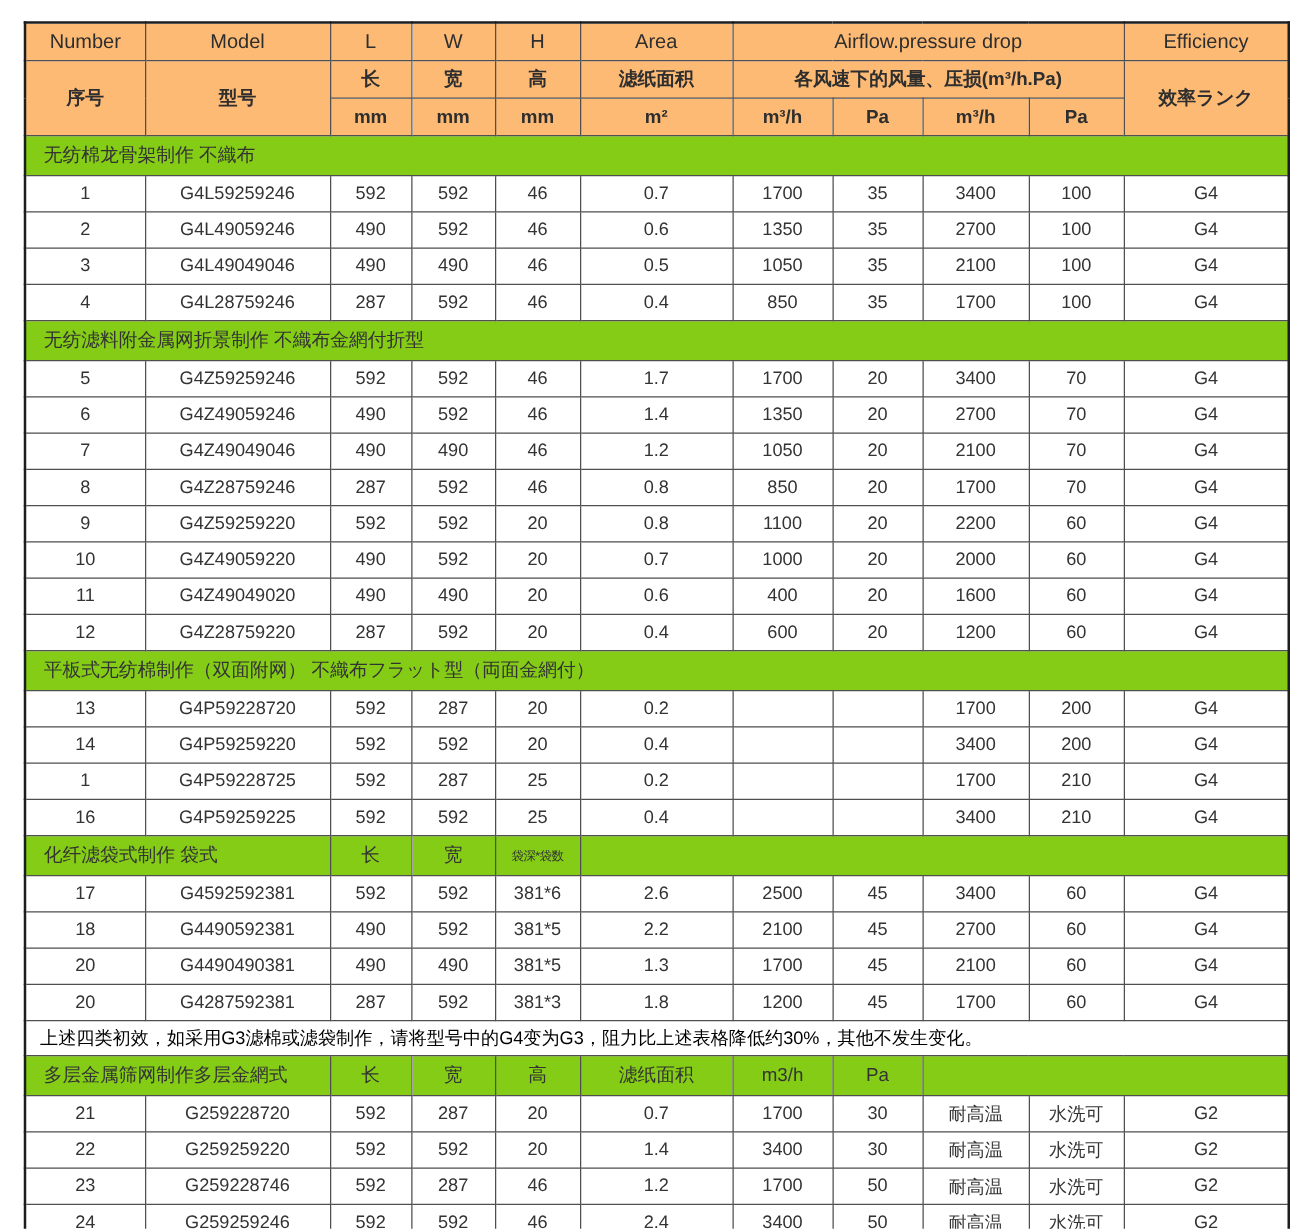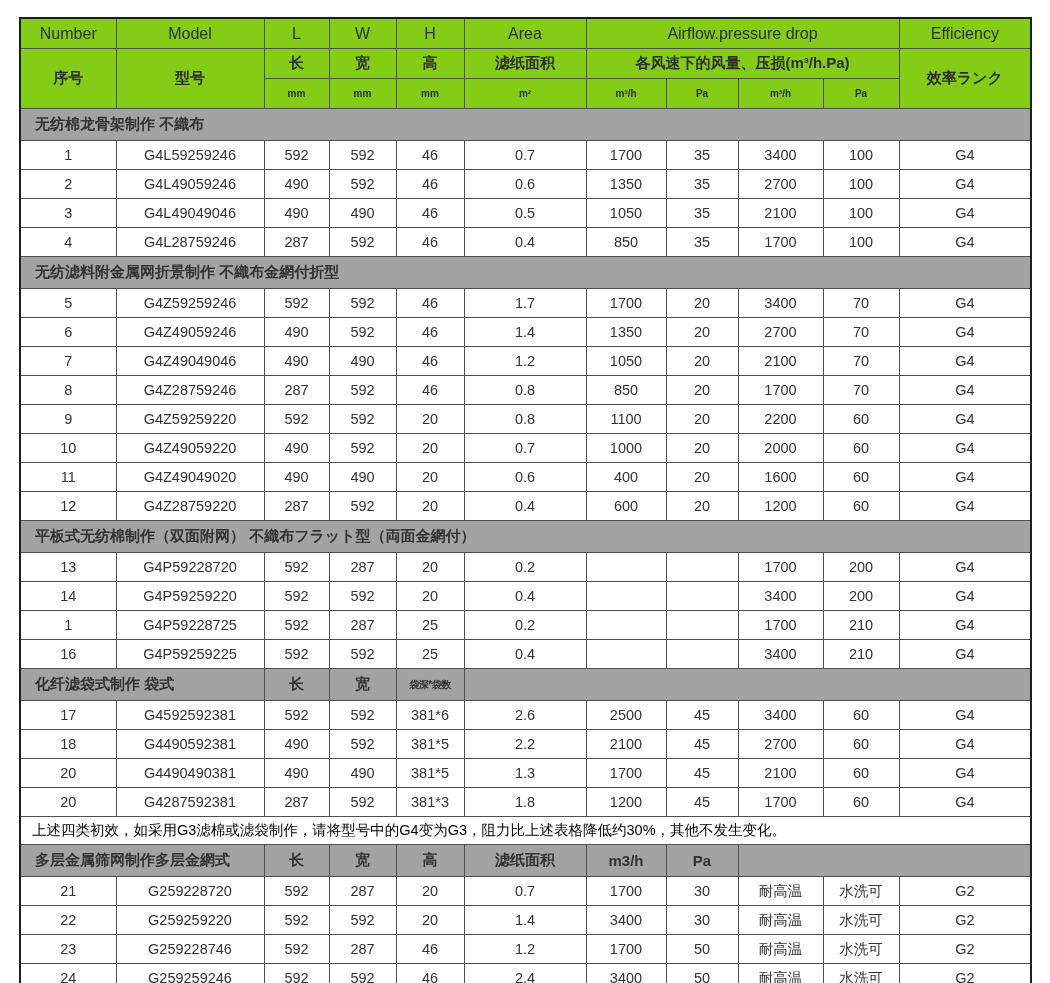--- a/index.html
+++ b/index.html
@@ -1,26 +1,26 @@
 <!DOCTYPE html>
 <html><head>
 <meta charset="utf-8">
 <style>
   html,body{margin:0;padding:0;background:#ffffff;}
   body{width:1050px;height:983px;font-family:"Liberation Sans","DejaVu Sans",sans-serif;color:#2e2e2e;}
   .table-wrap{padding:17px 20px 0 19px;}
   table{border-collapse:collapse;table-layout:fixed;width:1011px;border:2px solid #1d1d1d;}
   th,td{border:1px solid #4f4f4f;text-align:center;vertical-align:middle;padding:0;overflow:hidden;white-space:nowrap;}
-  thead th{font-size:16px;background:#84cc16;}
+  thead th{font-size:16px;background:#fdba74;}
   tr.hdr1 th{height:29px;font-weight:400;font-size:16px;}
   tr.hdr2 th{height:29px;font-weight:700;font-size:15px;}
-  tr.hdr3 th{height:29px;font-weight:700;font-size:10px;}
+  tr.hdr3 th{height:29px;font-weight:700;font-size:15px;}
   th.rowspan2{font-weight:700;font-size:15px;}
   tbody td{font-size:14.5px;height:28px;color:#333333;}
-  tr.band td{background:#a3a3a3;height:31px;font-weight:700;font-size:15px;}
+  tr.band td{background:#84cc16;height:31px;font-weight:400;font-size:15px;}
   td.band-title{text-align:left;padding-left:14px;}
   td.band-col{text-align:center;}
   td.band-col.small{font-size:10px;letter-spacing:-0.5px;}
   tr.note-row td{text-align:left;padding-left:11px;font-size:14.5px;height:27px;color:#000000;}
 </style>
 </head>
 <body>
 
 <div class="table-wrap">
   <table>

